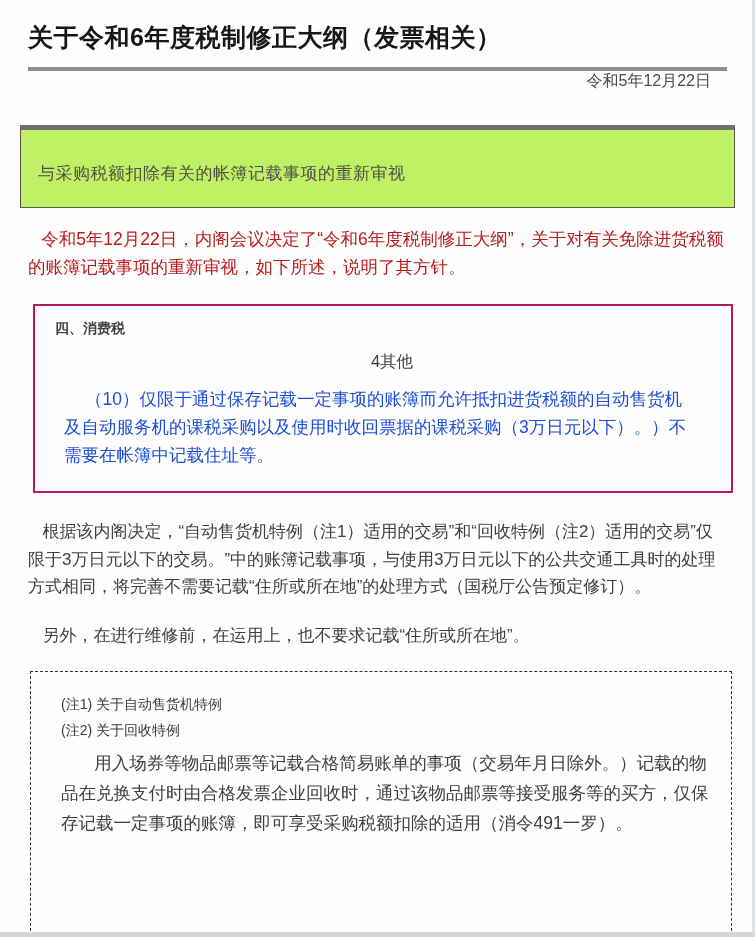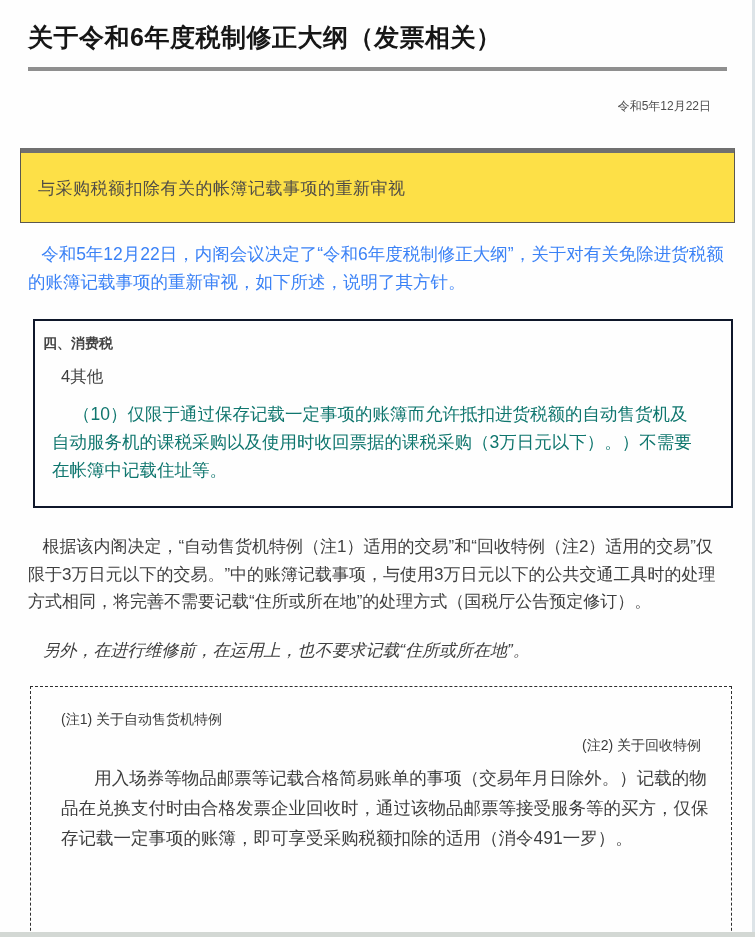--- a/index.html
+++ b/index.html
@@ -43,105 +43,103 @@
     color: #161616;
     letter-spacing: 0.5px;
   }
   .title-divider {
     margin-top: 14px;
     height: 4px;
     background: #8f8f8f;
     border: none;
   }
   .doc-date {
-    margin-top: 27px;
     padding-right: 16px;
     text-align: right;
-    font-size: 12px;
+    font-size: 16px;
     color: #4c4c4c;
   }
 
   .section-banner {
     margin: 33px -8px 16px -8px;
-    background: #fde047;
+    background: #bef264;
     border: 1px solid #5b5850;
     border-top: 5px solid #707070;
-    padding: 24px 17px 22px 17px;
+    padding: 32px 17px 22px 17px;
     font-size: 17px;
     color: #514d46;
     letter-spacing: 0.5px;
   }
 
   .intro-para {
     margin: 17px 0 0 0;
     font-size: 17.5px;
     line-height: 1.6;
     text-indent: 0.75em;
-    color: #3b82f6;
+    color: #b91c1c;
   }
 
   .excerpt-box {
     box-sizing: border-box;
     margin: 23px -6px 0 5px;
-    border: 2px solid #0f172a;
-    padding: 14px 20px 22px 8px;
+    border: 2px solid #be185d;
+    padding: 14px 20px 22px 20px;
   }
   .excerpt-section {
     font-size: 14px;
     font-weight: bold;
     color: #444444;
   }
   .excerpt-subsection {
     margin: 13px 0 0 18px;
     font-size: 16.5px;
     color: #3e3e3e;
+    text-align: center;
   }
   .excerpt-item {
     margin: 13px 16px 0 9px;
     font-size: 17.5px;
     line-height: 1.58;
     text-indent: 21px;
-    color: #0f766e;
+    color: #1d4ed8;
   }
   .excerpt-note {
     margin: 12px 0 0 23px;
     font-size: 17.5px;
     line-height: 1.58;
     text-indent: 9px;
     color: #3e3e3e;
   }
 
   .body-para {
     margin: 25px 0 0 0;
     font-size: 17px;
     line-height: 1.62;
     text-indent: 0.85em;
     color: #3e3e3e;
   }
   .body-para.second {
     margin-top: 21px;
-    font-style: italic;
   }
 
   .notes-box {
     box-sizing: border-box;
     margin: 22px -5px 0 2px;
     border: 1.5px dashed #2e2e2e;
     border-bottom: none;
     padding: 16px 22px 40px 22px;
     min-height: 270px;
   }
   .note-label {
     margin: 8px;
     font-size: 14px;
     color: #3a3a3a;
   }
   .note-label.second {
     margin-top: 6px;
-    text-align: right;
   }
   .note-para {
     margin: 9px 0 18px 8px;
     font-size: 17.5px;
     line-height: 1.7;
     text-indent: 1.9em;
     color: #3e3e3e;
   }
 </style>
 </head>

